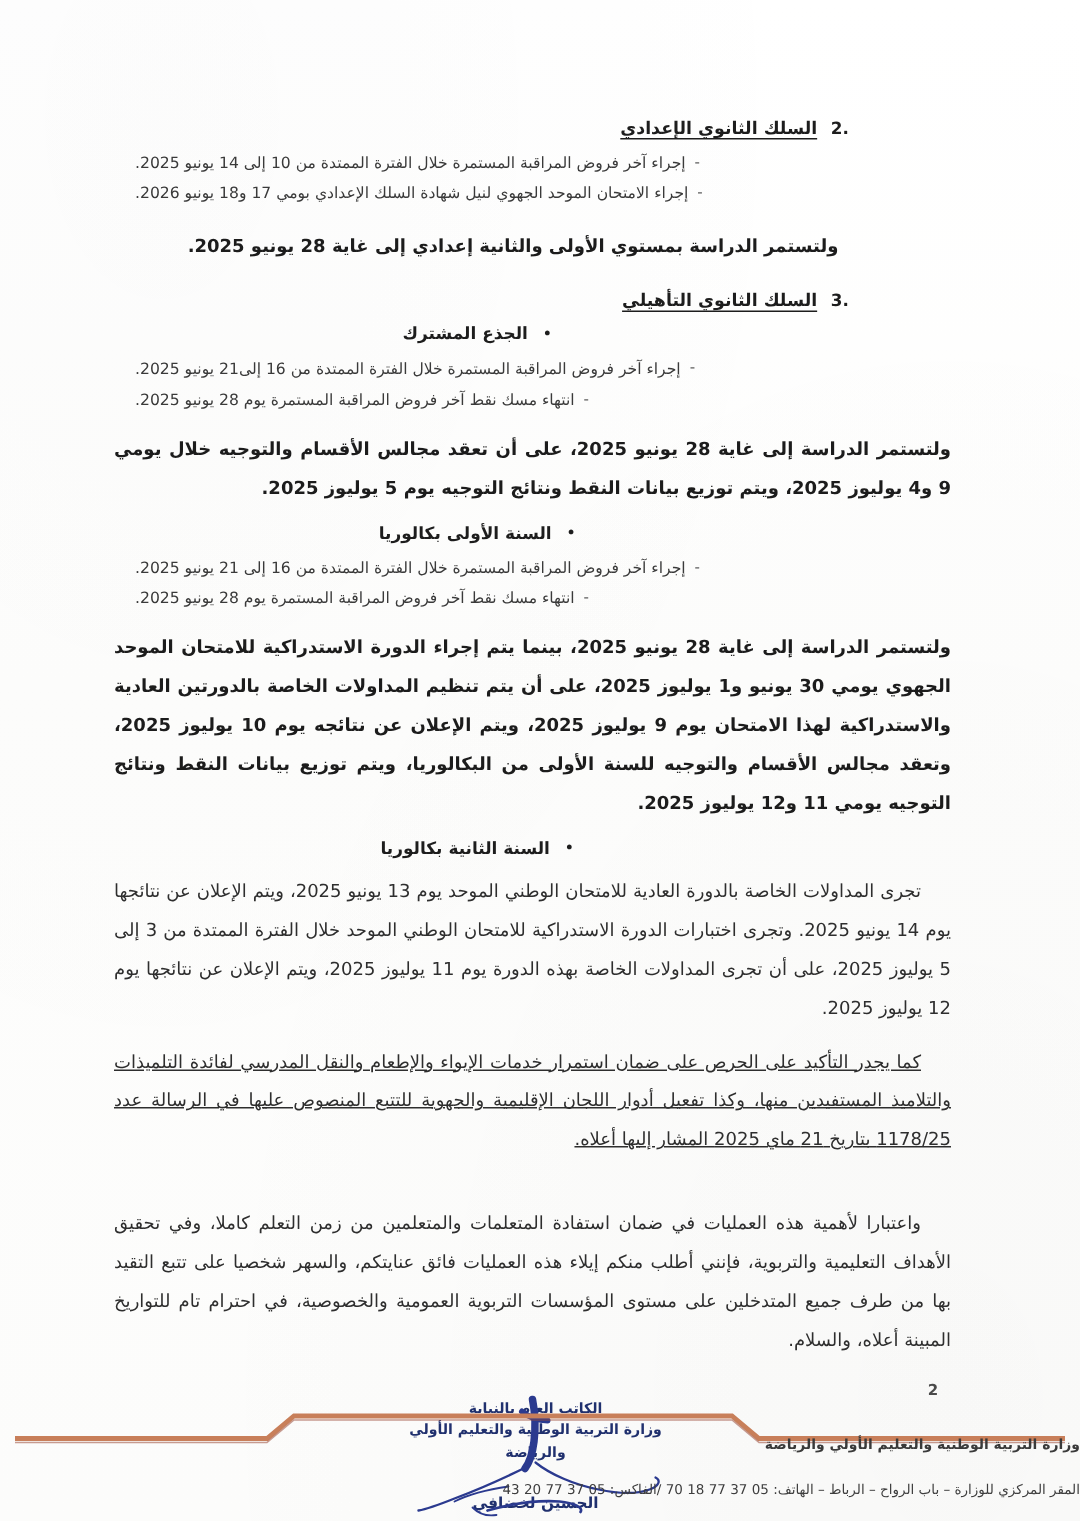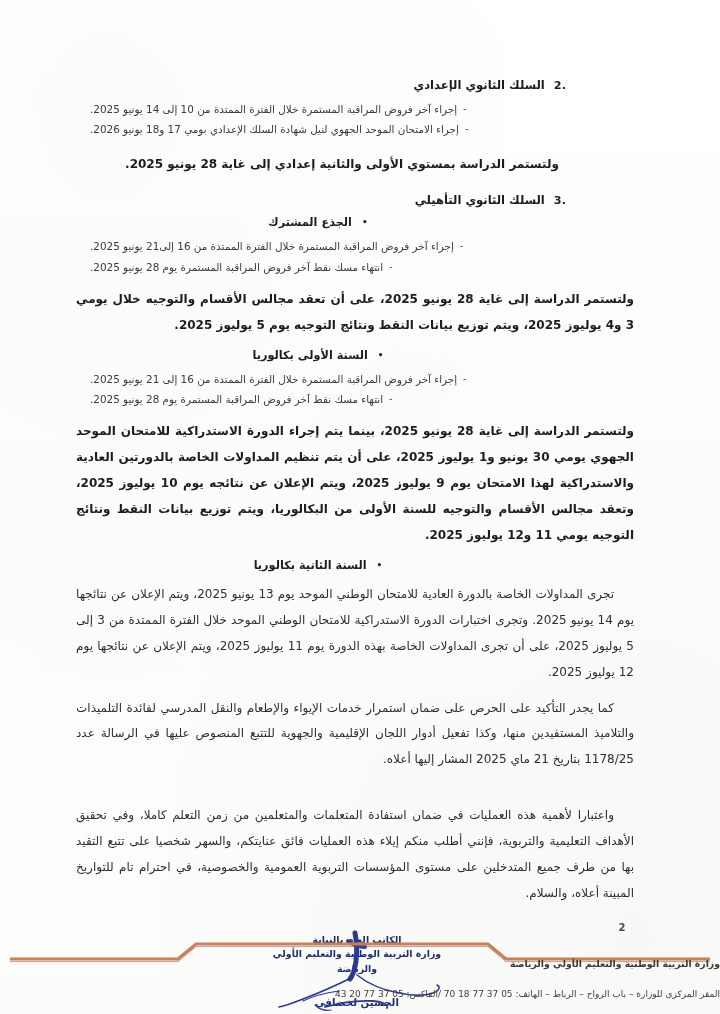--- a/index.html
+++ b/index.html
@@ -47,20 +47,21 @@
     margin: 0 82px 7px 0;
     color: #1d1d1d;
     letter-spacing: .1px;
   }
   .sec-head .num {
     font-weight: bold;
     font-size: 11.2px;
     direction: ltr;
   }
   .sec-head .txt {
+    text-decoration: underline;
     text-underline-offset: 2.5px;
   }
 
   
   .dash-list {
     margin: 0 0 7px 0;
     padding: 0;
     list-style: none;
   }
   .dash-item {
@@ -230,21 +231,21 @@
     <ul class="dash-list">
       <li class="dash-item">
         <span class="dash">-</span>
         <span class="dtxt">إجراء آخر فروض المراقبة المستمرة خلال الفترة الممتدة من 16 إلى21 يونيو 2025.</span>
       </li>
       <li class="dash-item">
         <span class="dash">-</span>
         <span class="dtxt">انتهاء مسك نقط آخر فروض المراقبة المستمرة يوم 28 يونيو 2025.</span>
       </li>
     </ul>
-    <div class="para bold lastright">ولتستمر الدراسة إلى غاية 28 يونيو 2025، على أن تعقد مجالس الأقسام والتوجيه خلال يومي 3 و4 يوليوز 2025، ويتم توزيع بيانات النقط ونتائج التوجيه يوم 5 يوليوز 2025.</div>
+    <div class="para bold lastright">ولتستمر الدراسة إلى غاية 28 يونيو 2025، على أن تعقد مجالس الأقسام والتوجيه خلال يومي 9 و4 يوليوز 2025، ويتم توزيع بيانات النقط ونتائج التوجيه يوم 5 يوليوز 2025.</div>
 
     <div class="round-head">
       <span class="bullet">•</span>
       <span>السنة الأولى بكالوريا</span>
     </div>
     <ul class="dash-list">
       <li class="dash-item">
         <span class="dash">-</span>
         <span class="dtxt">إجراء آخر فروض المراقبة المستمرة خلال الفترة الممتدة من 16 إلى 21 يونيو 2025.</span>
       </li>
@@ -254,21 +255,21 @@
       </li>
     </ul>
     <div class="para bold lastright">ولتستمر الدراسة إلى غاية 28 يونيو 2025، بينما يتم إجراء الدورة الاستدراكية للامتحان الموحد الجهوي يومي 30 يونيو و1 يوليوز 2025، على أن يتم تنظيم المداولات الخاصة بالدورتين العادية والاستدراكية لهذا الامتحان يوم 9 يوليوز 2025، ويتم الإعلان عن نتائجه يوم 10 يوليوز 2025، وتعقد مجالس الأقسام والتوجيه للسنة الأولى من البكالوريا، ويتم توزيع بيانات النقط ونتائج التوجيه يومي 11 و12 يوليوز 2025.</div>
 
     <div class="round-head">
       <span class="bullet">•</span>
       <span>السنة الثانية بكالوريا</span>
     </div>
     <div class="para indent lastright">تجرى المداولات الخاصة بالدورة العادية للامتحان الوطني الموحد يوم 13 يونيو 2025، ويتم الإعلان عن نتائجها يوم 14 يونيو 2025. وتجرى اختبارات الدورة الاستدراكية للامتحان الوطني الموحد خلال الفترة الممتدة من 3 إلى 5 يوليوز 2025، على أن تجرى المداولات الخاصة بهذه الدورة يوم 11 يوليوز 2025، ويتم الإعلان عن نتائجها يوم 12 يوليوز 2025.</div>
 
-    <div class="para indent lastright" style="margin-top:6px;">كما يجدر التأكيد على الحرص على ضمان استمرار خدمات الإيواء والإطعام والنقل المدرسي لفائدة التلميذات والتلاميذ المستفيدين منها، وكذا تفعيل أدوار اللجان الإقليمية والجهوية للتتبع المنصوص عليها في الرسالة عدد 1178/25 بتاريخ 21 ماي 2025 المشار إليها أعلاه.</div>
+    <div class="para indent lastright" style="margin-top:6px;text-decoration:underline;">كما يجدر التأكيد على الحرص على ضمان استمرار خدمات الإيواء والإطعام والنقل المدرسي لفائدة التلميذات والتلاميذ المستفيدين منها، وكذا تفعيل أدوار اللجان الإقليمية والجهوية للتتبع المنصوص عليها في الرسالة عدد 1178/25 بتاريخ 21 ماي 2025 المشار إليها أعلاه.</div>
     <div class="para indent lastright" style="margin-top:30px;">واعتبارا لأهمية هذه العمليات في ضمان استفادة المتعلمات والمتعلمين من زمن التعلم كاملا، وفي تحقيق الأهداف التعليمية والتربوية، فإنني أطلب منكم إيلاء هذه العمليات فائق عنايتكم، والسهر شخصيا على تتبع التقيد بها من طرف جميع المتدخلين على مستوى المؤسسات التربوية العمومية والخصوصية، في احترام تام للتواريخ المبينة أعلاه، والسلام.</div>
 
     <div class="sign-wrap">
       <div class="sign-lines">
         <div>الكاتب العام بالنيابة</div>
         <div>وزارة التربية الوطنية والتعليم الأولي</div>
         <div>والرياضة</div>
       </div>
       <div class="sign-name">الحسين لخضافي</div>
 

